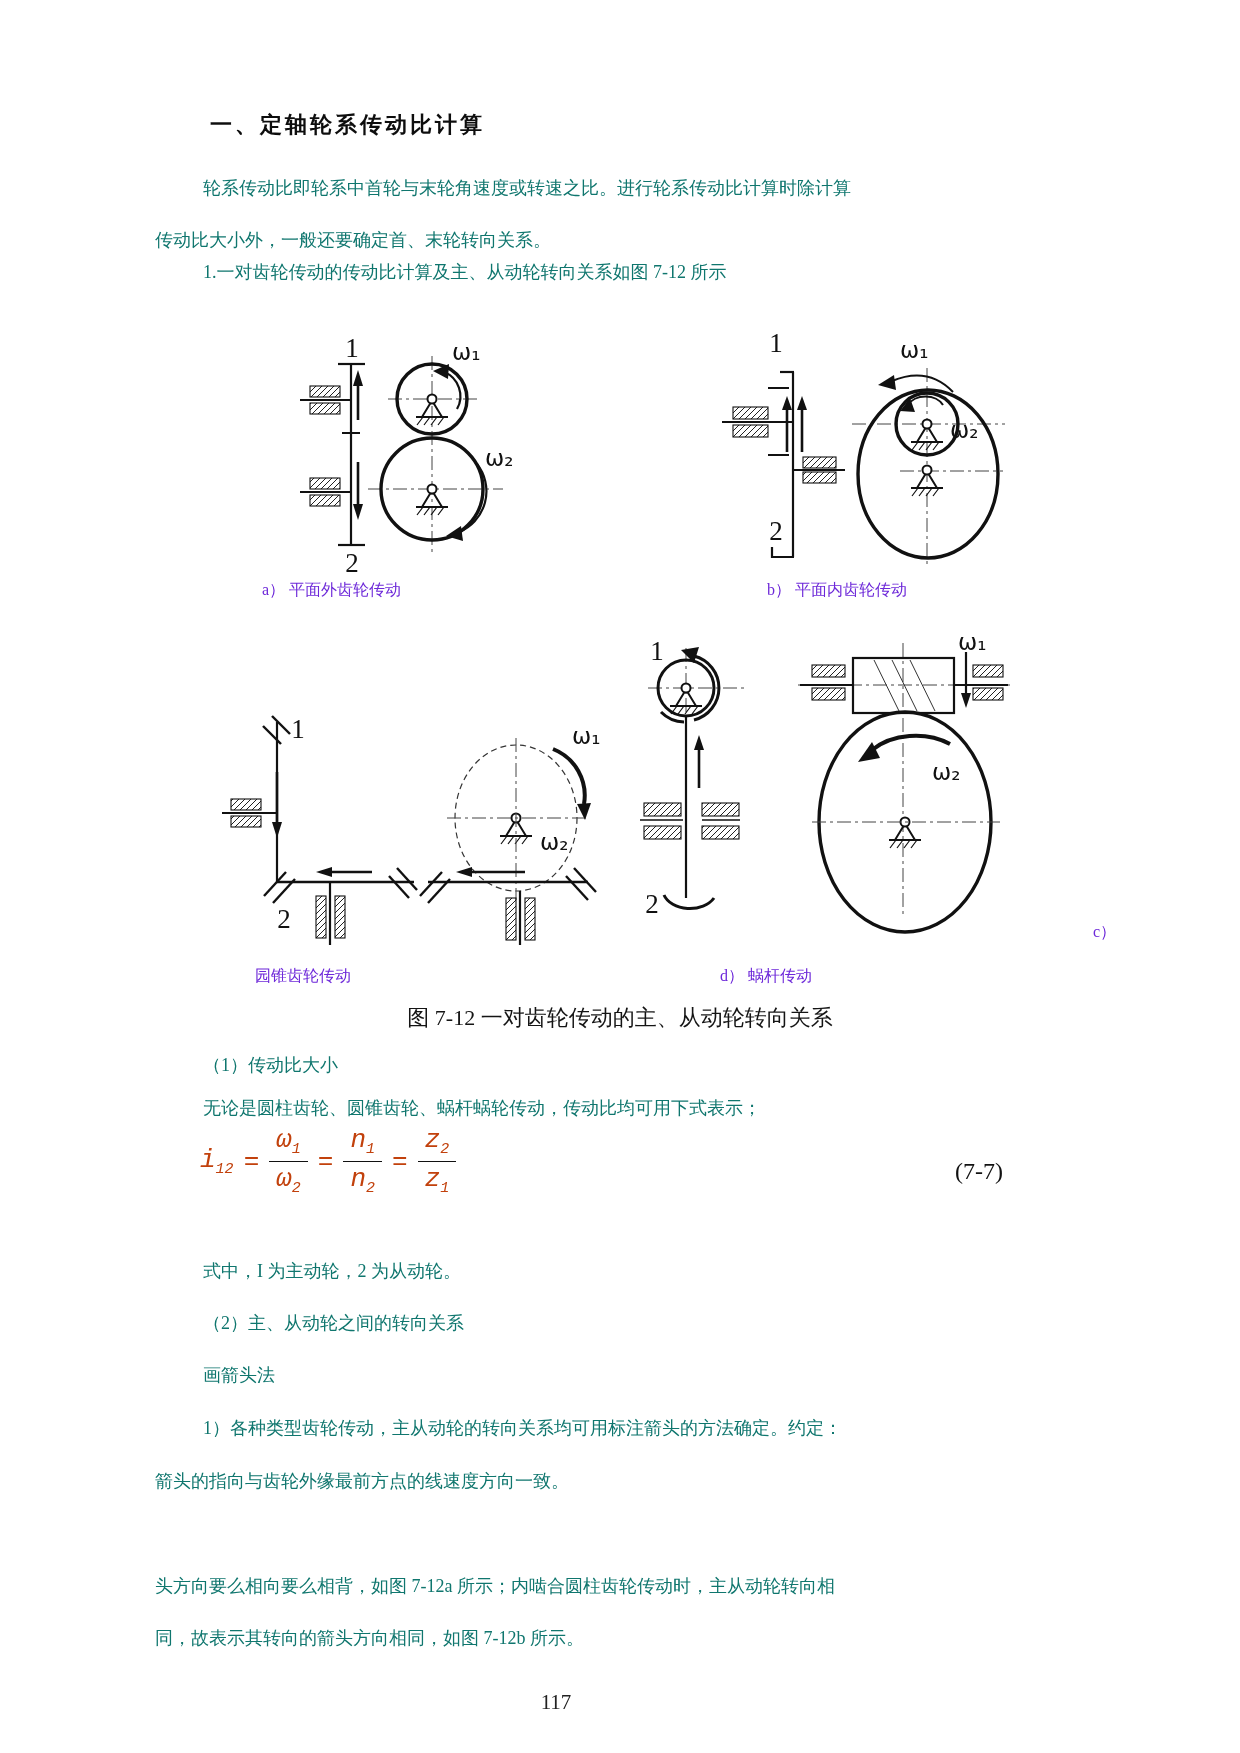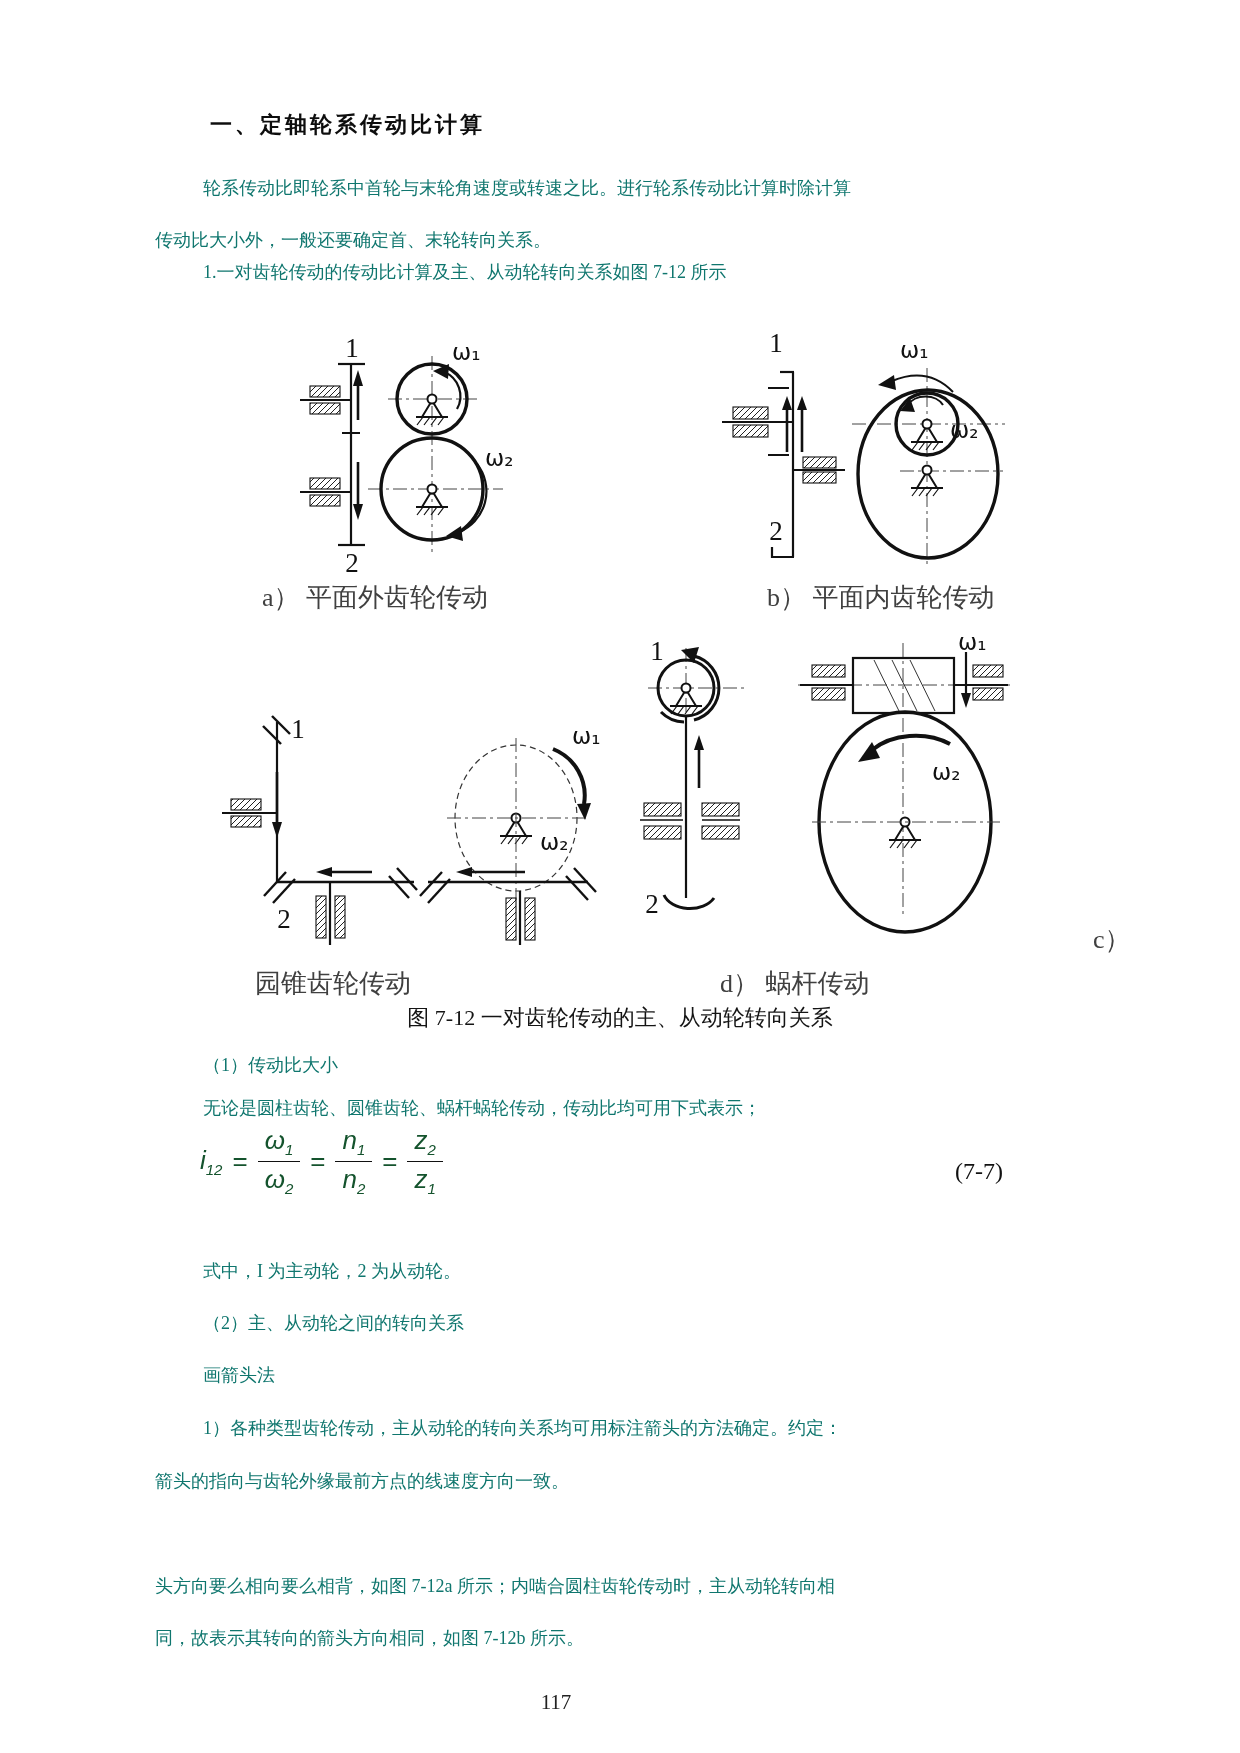--- a/index.html
+++ b/index.html
@@ -1,26 +1,26 @@
 <!DOCTYPE html>
 <html><head>
 <meta charset="utf-8">
 <style>
   html,body{margin:0;padding:0;background:#ffffff;}
   #page{position:relative;width:1240px;height:1753px;background:#ffffff;overflow:hidden;
         font-family:"Liberation Serif","DejaVu Serif",serif;color:#111;}
   .tl{position:absolute;white-space:nowrap;font-size:18px;line-height:32px;color:#0f766e;}
   .heading{position:absolute;font-size:22px;font-weight:bold;letter-spacing:3px;color:#0d0d0d;}
-  .cap{position:absolute;white-space:nowrap;font-size:26px;color:#404040;}
+  .cap{position:absolute;white-space:nowrap;font-size:16px;color:#6d28d9;}
   .figcap{position:absolute;left:150px;width:940px;text-align:center;font-size:22px;color:#141414;}
   .pagenum{position:absolute;left:0;width:1112px;text-align:center;top:1690px;font-size:21px;color:#222;}
   svg.fig{position:absolute;left:0;top:0;pointer-events:none;}
   
   .formula{position:absolute;left:200px;top:1126px;display:flex;align-items:center;
-           font-style:italic;font-size:26px;font-family:Liberation Sans, sans-serif;color:#14532d;justify-content:center;}
+           font-style:italic;font-size:26px;font-family:Liberation Mono, monospace;color:#c2410c;justify-content:center;}
   .formula .eq{margin:0 10px;font-style:normal;}
   .frac{display:inline-flex;flex-direction:column;align-items:center;line-height:1.15;}
   .frac .nm{border-bottom:1.6px solid #111;padding:0 7px 3px;}
   .frac .dn{padding-top:3px;}
   .formula sub,.eqnum sub{font-size:15px;}
   .eqnum{position:absolute;left:955px;top:1158px;font-size:24px;color:#111;}
 </style>
 </head>
 <body>
 

